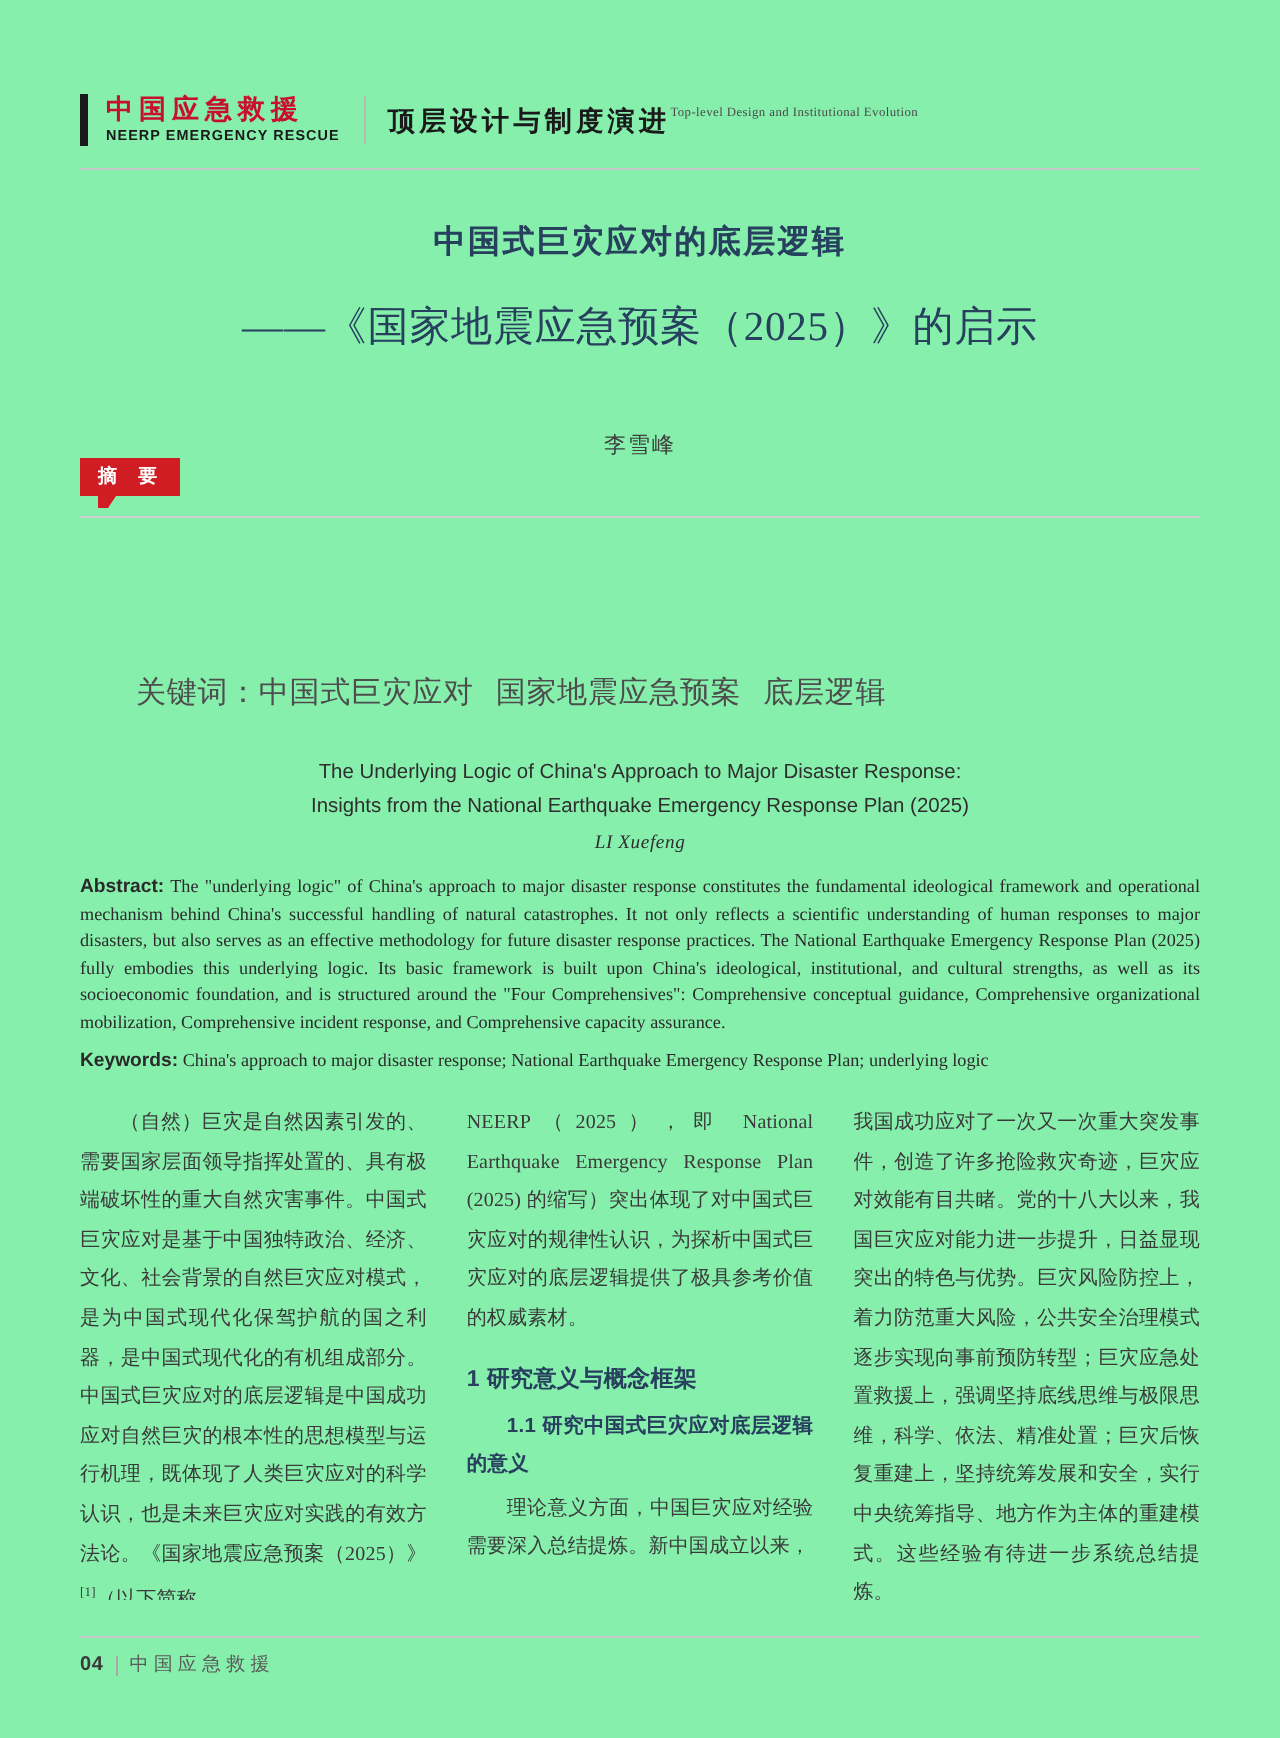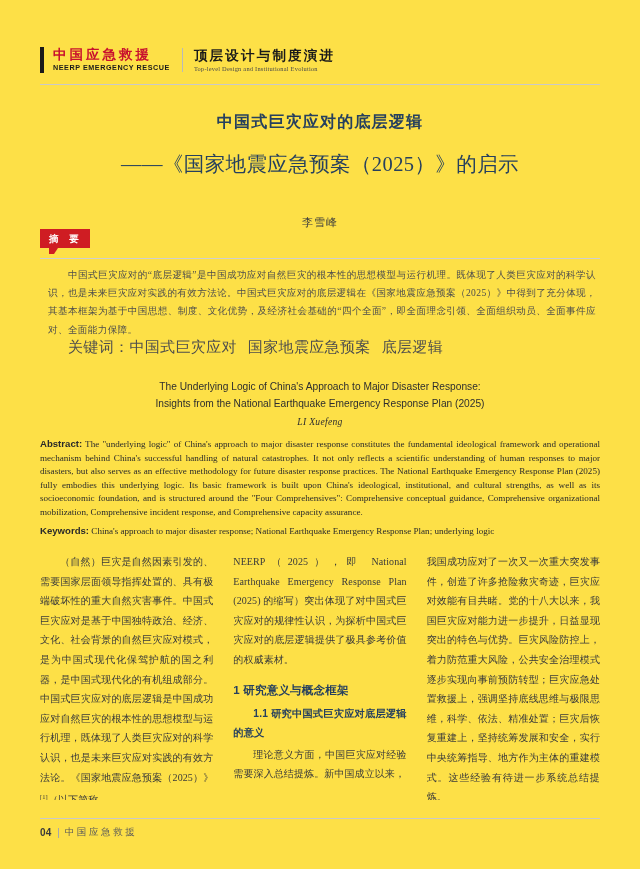--- a/index.html
+++ b/index.html
@@ -7,21 +7,21 @@
     padding: 0;
     background: #d8d8d8;
   }
   body {
     font-family: "Liberation Serif", "DejaVu Serif", serif;
   }
   .page {
     position: relative;
     width: 640px;
     height: 869px;
-    background: #fde047;
+    background: #86efac;
     overflow: hidden;
     box-sizing: border-box;
   }
 
   
   .masthead {
     position: absolute;
     left: 40px;
     top: 44px;
     right: 40px;
@@ -62,21 +62,21 @@
   }
   .mast-sep {
     width: 1px;
     height: 24px;
     background: #b9b9b9;
     margin: 0 11px 0 2px;
     flex: 0 0 auto;
   }
   .mast-section {
     display: flex;
-    flex-direction: column;
+    flex-direction: row;
     justify-content: center;
   }
   .mast-section-cn {
     font-family: "Liberation Serif", serif;
     font-weight: bold;
     font-size: 13.5px;
     letter-spacing: 2.2px;
     color: #1a1a1a;
     line-height: 17px;
     white-space: nowrap;
@@ -359,21 +359,20 @@
   <div class="title-zone">
     <div class="title-main">中国式巨灾应对的底层逻辑</div>
     <div class="title-sub">——《国家地震应急预案（2025）》的启示</div>
     <div class="author-cn">李雪峰</div>
   </div>
 
   <div class="abs-badge-wrap">
     <span class="abs-badge">摘 要</span>
   </div>
   <div class="abs-rule"></div>
-  <div class="abs-cn">中国式巨灾应对的“底层逻辑”是中国成功应对自然巨灾的根本性的思想模型与运行机理。既体现了人类巨灾应对的科学认识，也是未来巨灾应对实践的有效方法论。中国式巨灾应对的底层逻辑在《国家地震应急预案（2025）》中得到了充分体现，其基本框架为基于中国思想、制度、文化优势，及经济社会基础的“四个全面”，即全面理念引领、全面组织动员、全面事件应对、全面能力保障。</div>
   <div class="kw-cn">
     <span>关键词：</span><span>中国式巨灾应对</span><span class="kw-sp"></span><span>国家地震应急预案</span><span class="kw-sp"></span><span>底层逻辑</span>
   </div>
 
   <div class="en-title">
     <div>The Underlying Logic of China's Approach to Major Disaster Response:</div>
     <div>Insights from the National Earthquake Emergency Response Plan (2025)</div>
   </div>
   <div class="en-author">LI Xuefeng</div>
   <div class="en-abs">

